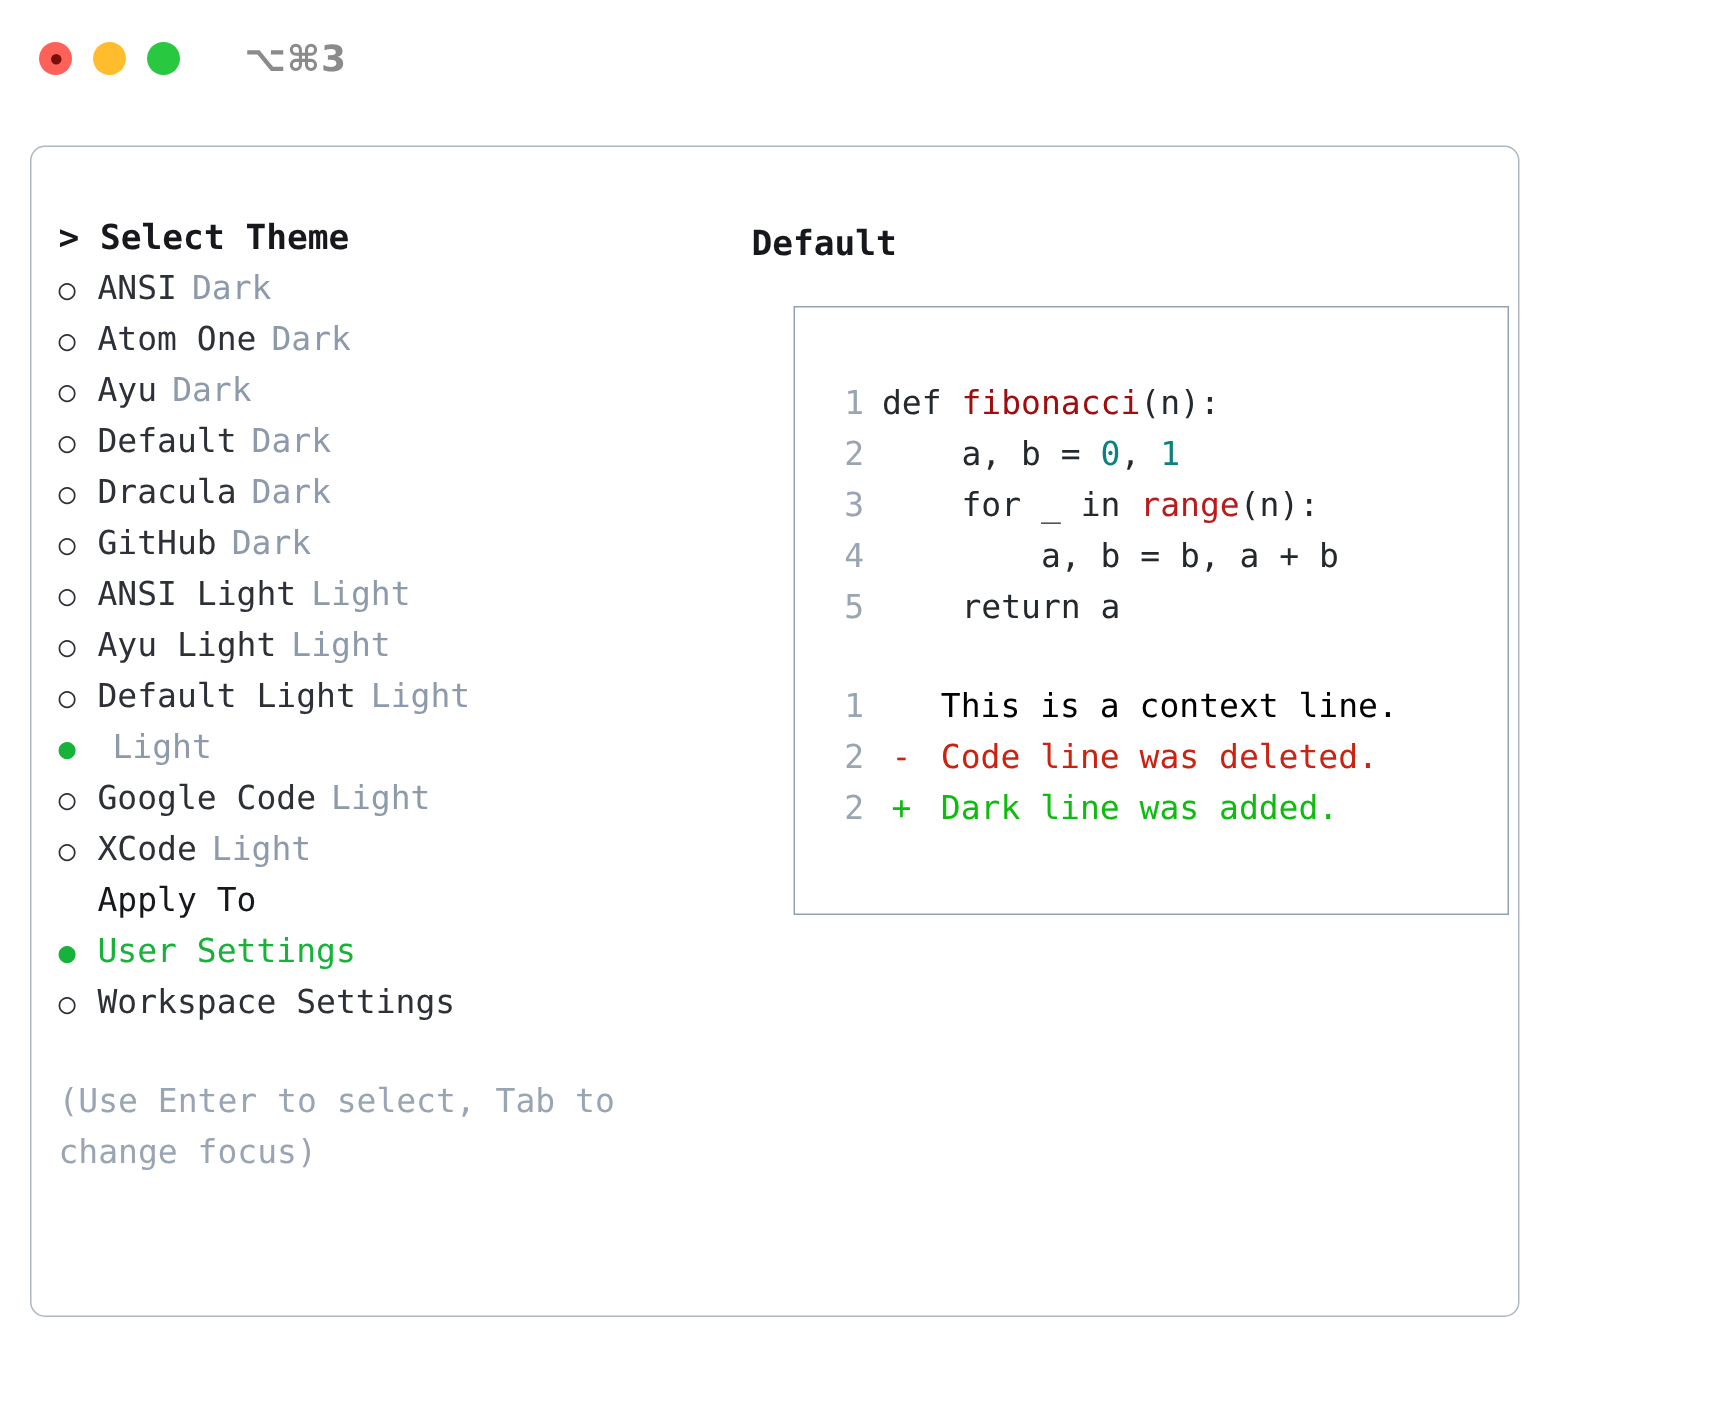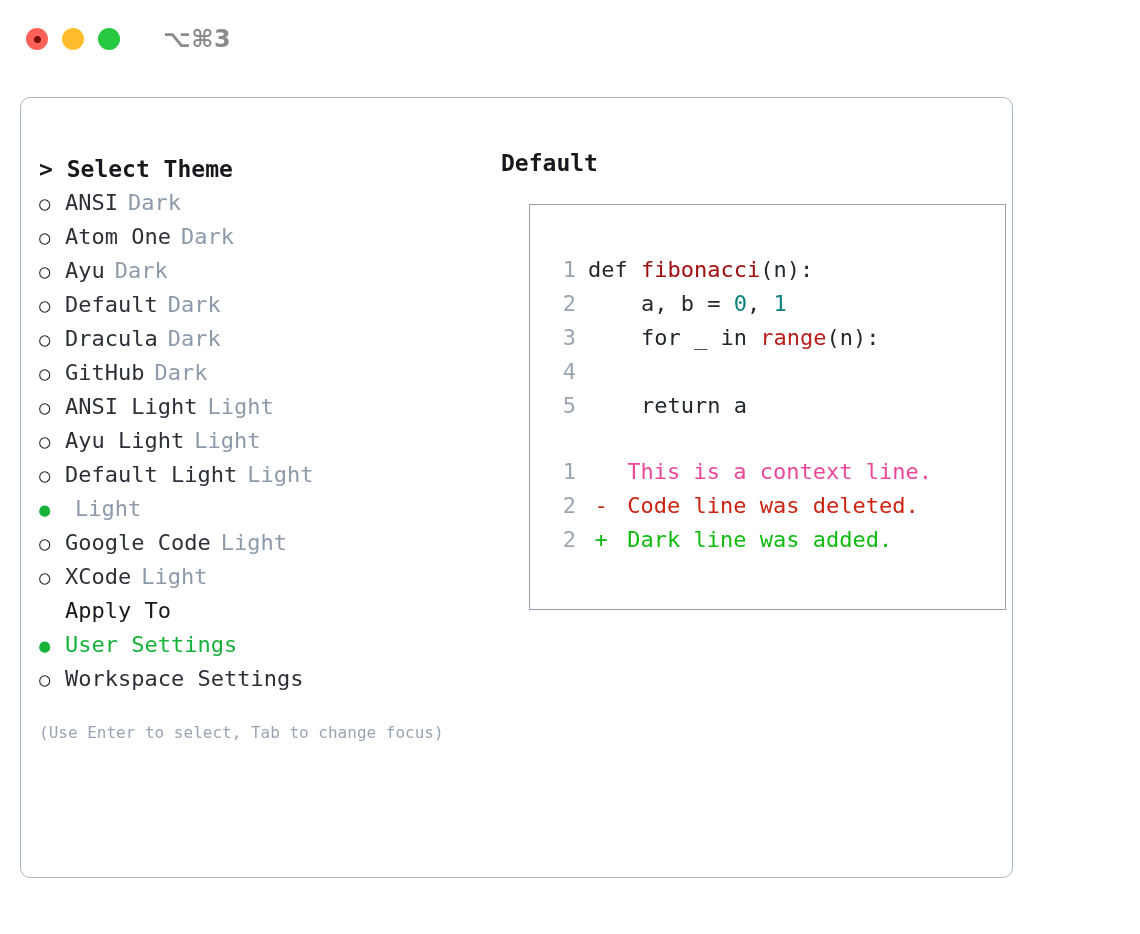--- a/index.html
+++ b/index.html
@@ -79,21 +79,21 @@
     border: 1.5px solid #aeb7c2;
     border-radius: 10px;
     box-sizing: border-box;
     background: #ffffff;
   }
 
   
   #theme-column {
     position: absolute;
     left: 18px;
-    top: 54px;
+    top: 44px;
     width: 440px;
   }
   #preview-column {
     position: absolute;
     left: 480px;
     top: 48px;
     width: 490px;
   }
 
   
@@ -150,22 +150,22 @@
     line-height: 34px;
     font-size: 22px;
     white-space: pre;
     color: #2d3137;
   }
   .apply-row.selected .bullet,
   .apply-row.selected .apply-label { color: #16b23a; }
 
   
   #hint-text {
-    margin-top: 20px;
-    font-size: 16px;
+    margin-top: 32px;
+    font-size: 22px;
     line-height: 34px;
     color: #9aa5b4;
     width: 410px;
   }
 
   
   #preview-box {
     position: absolute;
     left: 28px;
     top: 58px;
@@ -204,21 +204,21 @@
     line-height: 34px;
     font-size: 22px;
     white-space: pre;
   }
   .diff-sign {
     width: 26px;
     flex: 0 0 26px;
     text-align: center;
   }
   .diff-context .diff-sign,
-  .diff-context .diff-text { color: #ec4899; }
+  .diff-context .diff-text { color: #000000; }
   .diff-del .diff-sign,
   .diff-del .diff-text { color: #cc2211; }
   .diff-add .diff-sign,
   .diff-add .diff-text { color: #10bb10; }
 </style>
 </head>
 <body>
 
 <div id="app-window">
 
@@ -264,21 +264,21 @@
 
     <div id="preview-column">
       <div class="section-heading">Default</div>
 
       <div id="preview-box">
         <div id="code-area">
           <div id="code-lines">
               <div class="code-line"><span class="lineno">1</span><span class="code-text">def </span><span class="tok-fn">fibonacci</span><span class="code-text">(n):</span></div>
               <div class="code-line"><span class="lineno">2</span><span class="code-text">    a, b = </span><span class="tok-num">0</span><span class="code-text">, </span><span class="tok-num">1</span></div>
               <div class="code-line"><span class="lineno">3</span><span class="code-text">    for _ in </span><span class="tok-call">range</span><span class="code-text">(n):</span></div>
-              <div class="code-line"><span class="lineno">4</span></div>
+              <div class="code-line"><span class="lineno">4</span><span class="code-text">        a, b = b, a + b</span></div>
               <div class="code-line"><span class="lineno">5</span><span class="code-text">    return a</span></div>
             </div>
           <div id="diff-lines" class="diff-block">
               <div class="diff-line diff-context"><span class="lineno">1</span><span class="diff-sign"> </span><span class="diff-text"> This is a context line.</span></div>
               <div class="diff-line diff-del"><span class="lineno">2</span><span class="diff-sign">-</span><span class="diff-text"> Code line was deleted.</span></div>
               <div class="diff-line diff-add"><span class="lineno">2</span><span class="diff-sign">+</span><span class="diff-text"> Dark line was added.</span></div>
             </div>
         </div>
       </div>
     </div>

